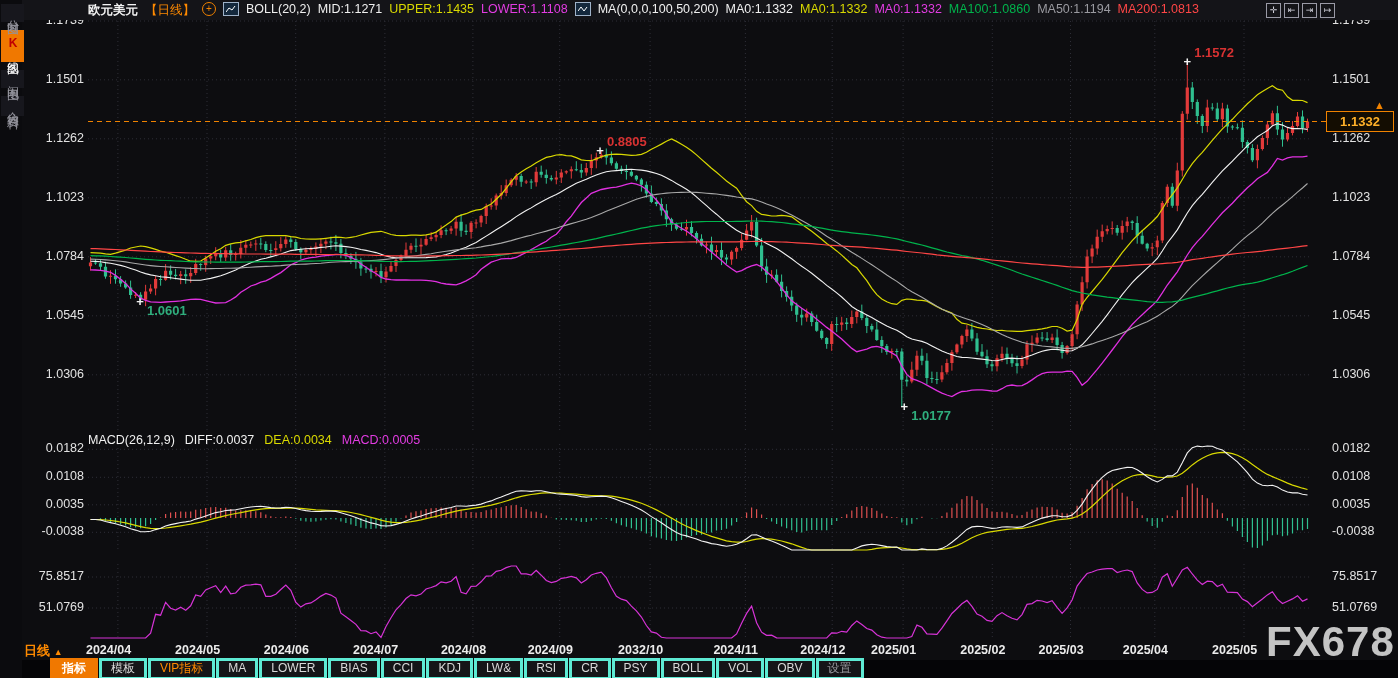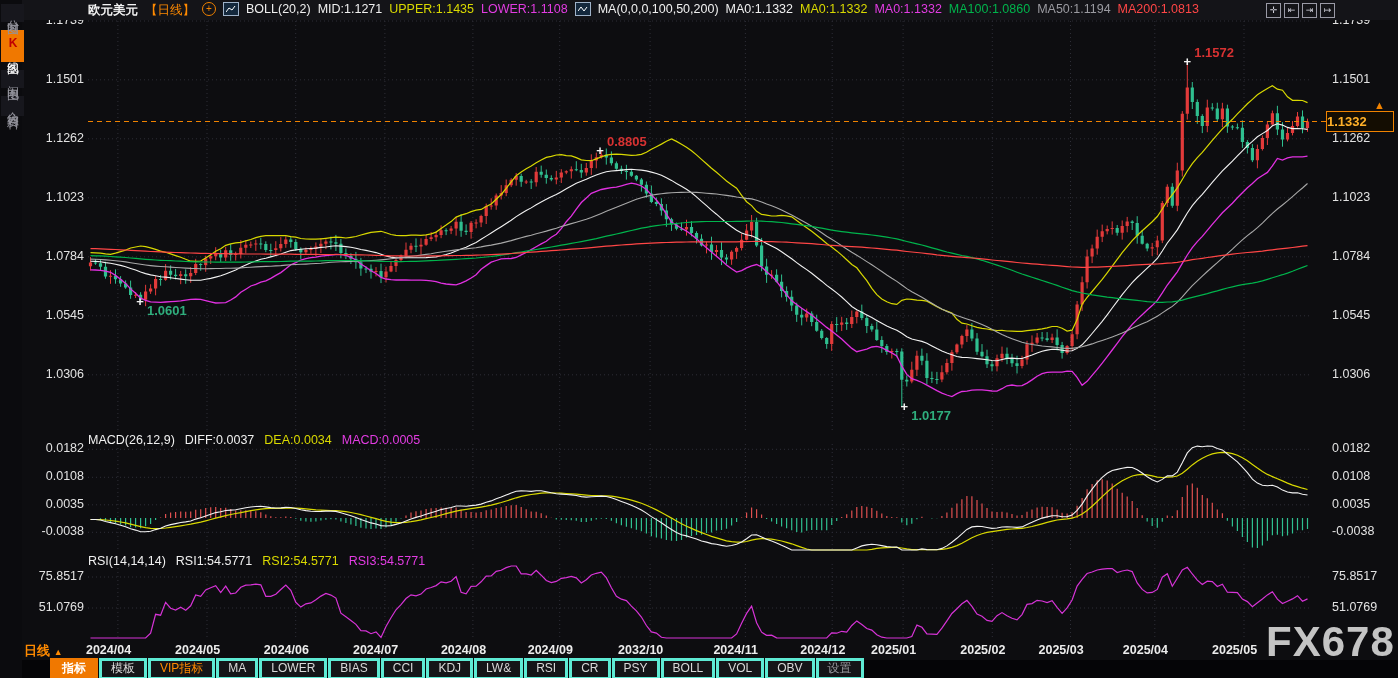--- a/index.html
+++ b/index.html
@@ -33,21 +33,21 @@
   .axis-lab{position:absolute;font-size:12.5px;color:#e2e2e2;}
   .axis-left{left:20px;width:64px;text-align:right;}
   .axis-right{left:1332px;width:64px;text-align:left;}
   .x-lab{position:absolute;width:64px;text-align:left;font-size:12.5px;font-weight:700;color:#ececec;top:643px;}
   .ann{position:absolute;font-size:13px;font-weight:700;}
   .cross{position:absolute;color:#f2f2f2;font-size:13px;font-weight:700;transform:translate(-50%,-55%);}
   .pane-head{position:absolute;left:88px;display:flex;gap:10px;font-size:12.5px;white-space:nowrap;z-index:4;}
   
   #pricebox{position:absolute;left:1326px;top:111px;width:66px;height:19px;line-height:19px;
             border:1px solid #f08200;background:#140d02;color:#ffb028;font-size:13px;font-weight:700;
-            text-align:left;z-index:5;}
+            text-align:center;z-index:5;}
   #price-arrow{position:absolute;left:1374px;top:99px;color:#f08200;font-size:11px;z-index:5;}
   
   #period{position:absolute;left:24px;top:642px;color:#ff8a00;font-weight:700;font-size:13px;z-index:4;}
   #period .caret{font-size:9px;}
   #toolbar{position:absolute;left:22px;bottom:0;right:0;height:18px;background:#050507;display:flex;
            align-items:center;padding-left:28px;gap:1px;z-index:6;}
   .tb-btn{height:16px;line-height:15px;padding:0 9px;font-size:12px;color:#d8d8d8;background:#151518;
           border:3px solid #5eead4;cursor:pointer;white-space:nowrap;}
   .tb-btn.primary{background:#f07800;border-color:#f07800;color:#fff;font-weight:700;}
   .tb-btn.vip{color:#ff8a00;}
@@ -220,26 +220,20 @@
       <div class="cross" style="left: 904.296px; top: 406.595px;">+</div>
       <div class="ann" style="left: 911.296px; top: 407.595px; color: rgb(47, 174, 125);">1.0177</div>
     </div>
 
   <div class="pane-head" style="top:433px">
     <span class="white">MACD(26,12,9)</span>
     <span class="white">DIFF:0.0037</span>
     <span class="yellow">DEA:0.0034</span>
     <span class="magenta">MACD:0.0005</span>
   </div>
-  <div class="pane-head" style="top:554px">
-    <span class="white">RSI(14,14,14)</span>
-    <span class="white">RSI1:54.5771</span>
-    <span class="yellow">RSI2:54.5771</span>
-    <span class="magenta">RSI3:54.5771</span>
-  </div>
 
   <div id="pricebox">1.1332</div>
   <div id="price-arrow">▲</div>
 
   <div id="period">
     <span>日线</span>
     <span class="caret">▲</span>
   </div>
 
   <div id="toolbar">

